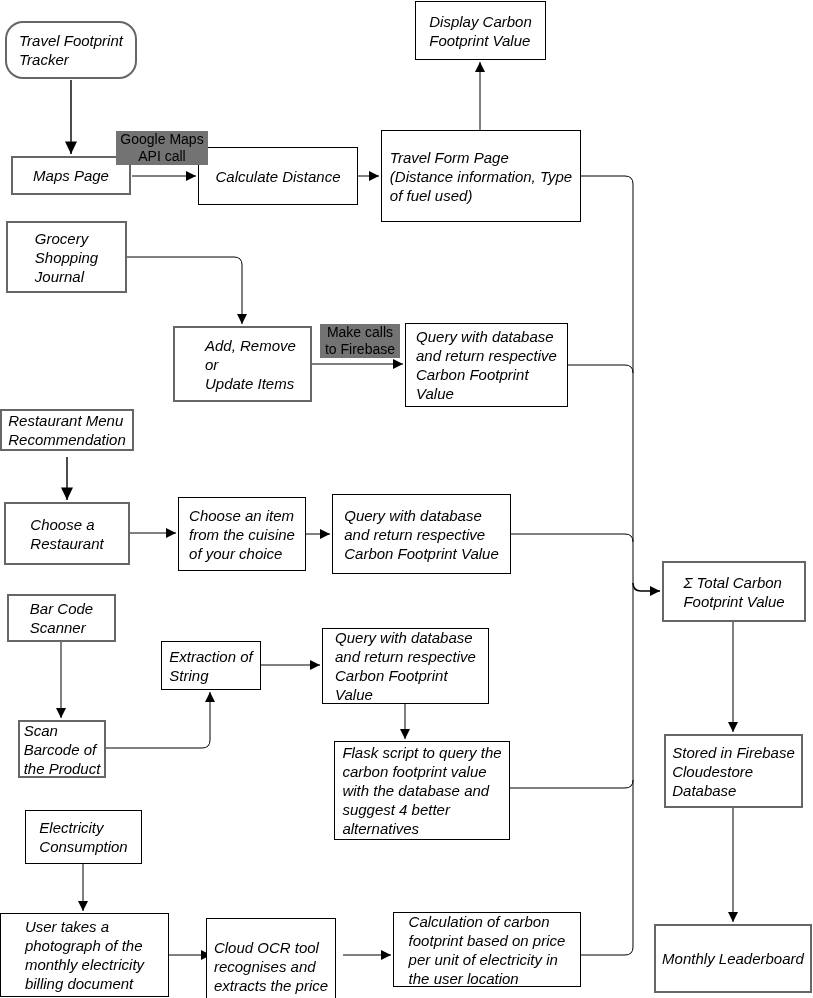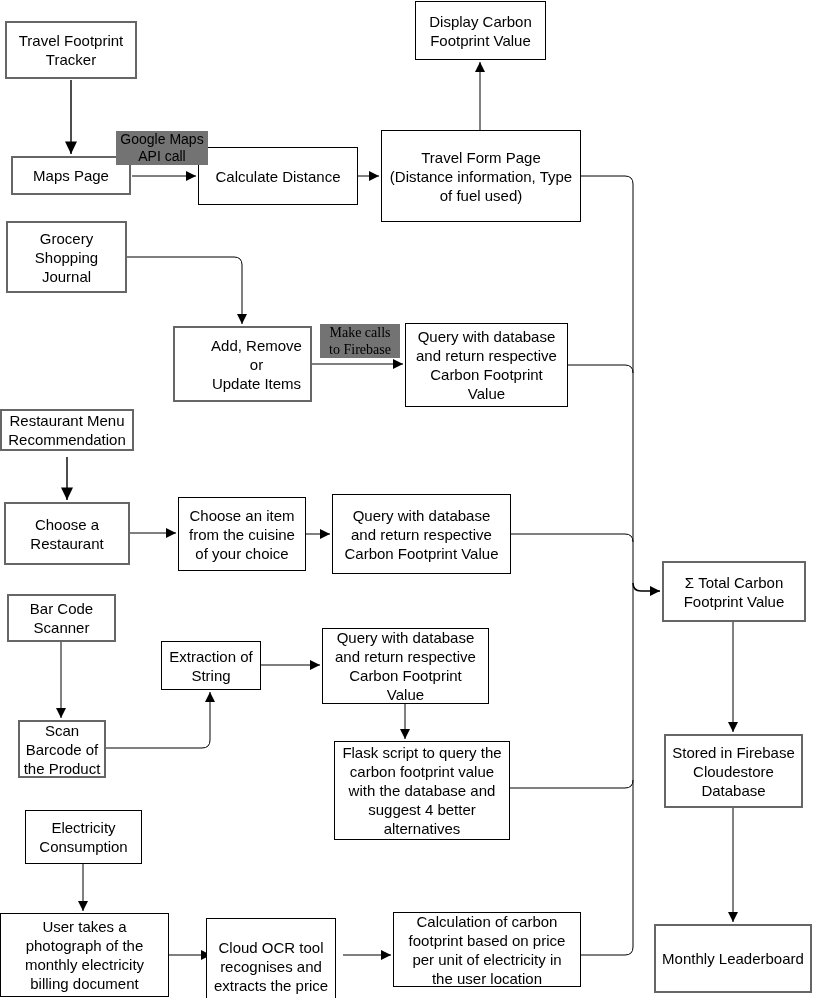--- a/index.html
+++ b/index.html
@@ -12,25 +12,25 @@
     overflow:hidden;
   }
   #wires{position:absolute;left:0;top:0;width:813px;height:998px;}
   .node{
     position:absolute;
     box-sizing:border-box;
     background:#ffffff;
     display:flex;
     align-items:center;
     justify-content:center;
-    text-align:center;
     font-size:15px;
     line-height:19px;
     white-space:pre-line;
     padding:1px 2px;
+    font-style:italic;
   }
   .b1{border:1px solid #000000;}
   .b2{border:2px solid #666666;}
   .edge-label{
     position:absolute;
     text-align:center;
     font-size:14px;
     line-height:17px;
     white-space:pre-line;
     background:#737373;
@@ -72,21 +72,21 @@
     <path d="M733,808 V922" stroke="#000" fill="none" marker-end="url(#ah)"></path>
 
     <path d="M581,176 H625 Q633,176 633,184 V947" stroke="#000" fill="none"></path>
     <path d="M568,365 H625 Q633,365 633,373" stroke="#000" fill="none"></path>
     <path d="M511,534 H625 Q633,534 633,542" stroke="#000" fill="none"></path>
     <path d="M494,788 H625 Q633,788 633,780" stroke="#000" fill="none"></path>
     <path d="M581,955 H625 Q633,955 633,947" stroke="#000" fill="none"></path>
     <path d="M633,583 Q633,591 641,591 H660" stroke="#000" stroke-width="1.5" fill="none" marker-end="url(#ah)"></path>
   </svg>
 
-  <div class="node b2" style="left:5px;top:21px;width:132px;height:58px;">Travel Footprint
+  <div class="node b2" style="left:5px;top:21px;width:132px;height:58px;border-radius:18px;">Travel Footprint
 Tracker</div>
 
   <div class="node b2" style="left:11px;top:156px;width:120px;height:39px;">Maps Page</div>
 
   <div class="node b1" style="left:198px;top:147px;width:160px;height:58px;">Calculate Distance</div>
 
   <div class="node b1" style="left:381px;top:130px;width:200px;height:92px;">Travel Form Page
 (Distance information, Type
 of fuel used)</div>
 
@@ -162,16 +162,16 @@
 
   <div class="node b2" style="left:664px;top:734px;width:139px;height:74px;">Stored in Firebase
 Cloudestore
 Database</div>
 
   <div class="node b2" style="left:654px;top:924px;width:158px;height:69px;">Monthly Leaderboard</div>
 
   <div class="edge-label" style="left:116px;top:131px;width:92px;">Google Maps
 API call</div>
 
-  <div class="edge-label" style="left:320px;top:324px;width:80px;font-family:Liberation Serif, serif;">Make calls
+  <div class="edge-label" style="left:320px;top:324px;width:80px;">Make calls
 to Firebase</div>
 
 </div>
 
 </body></html>

